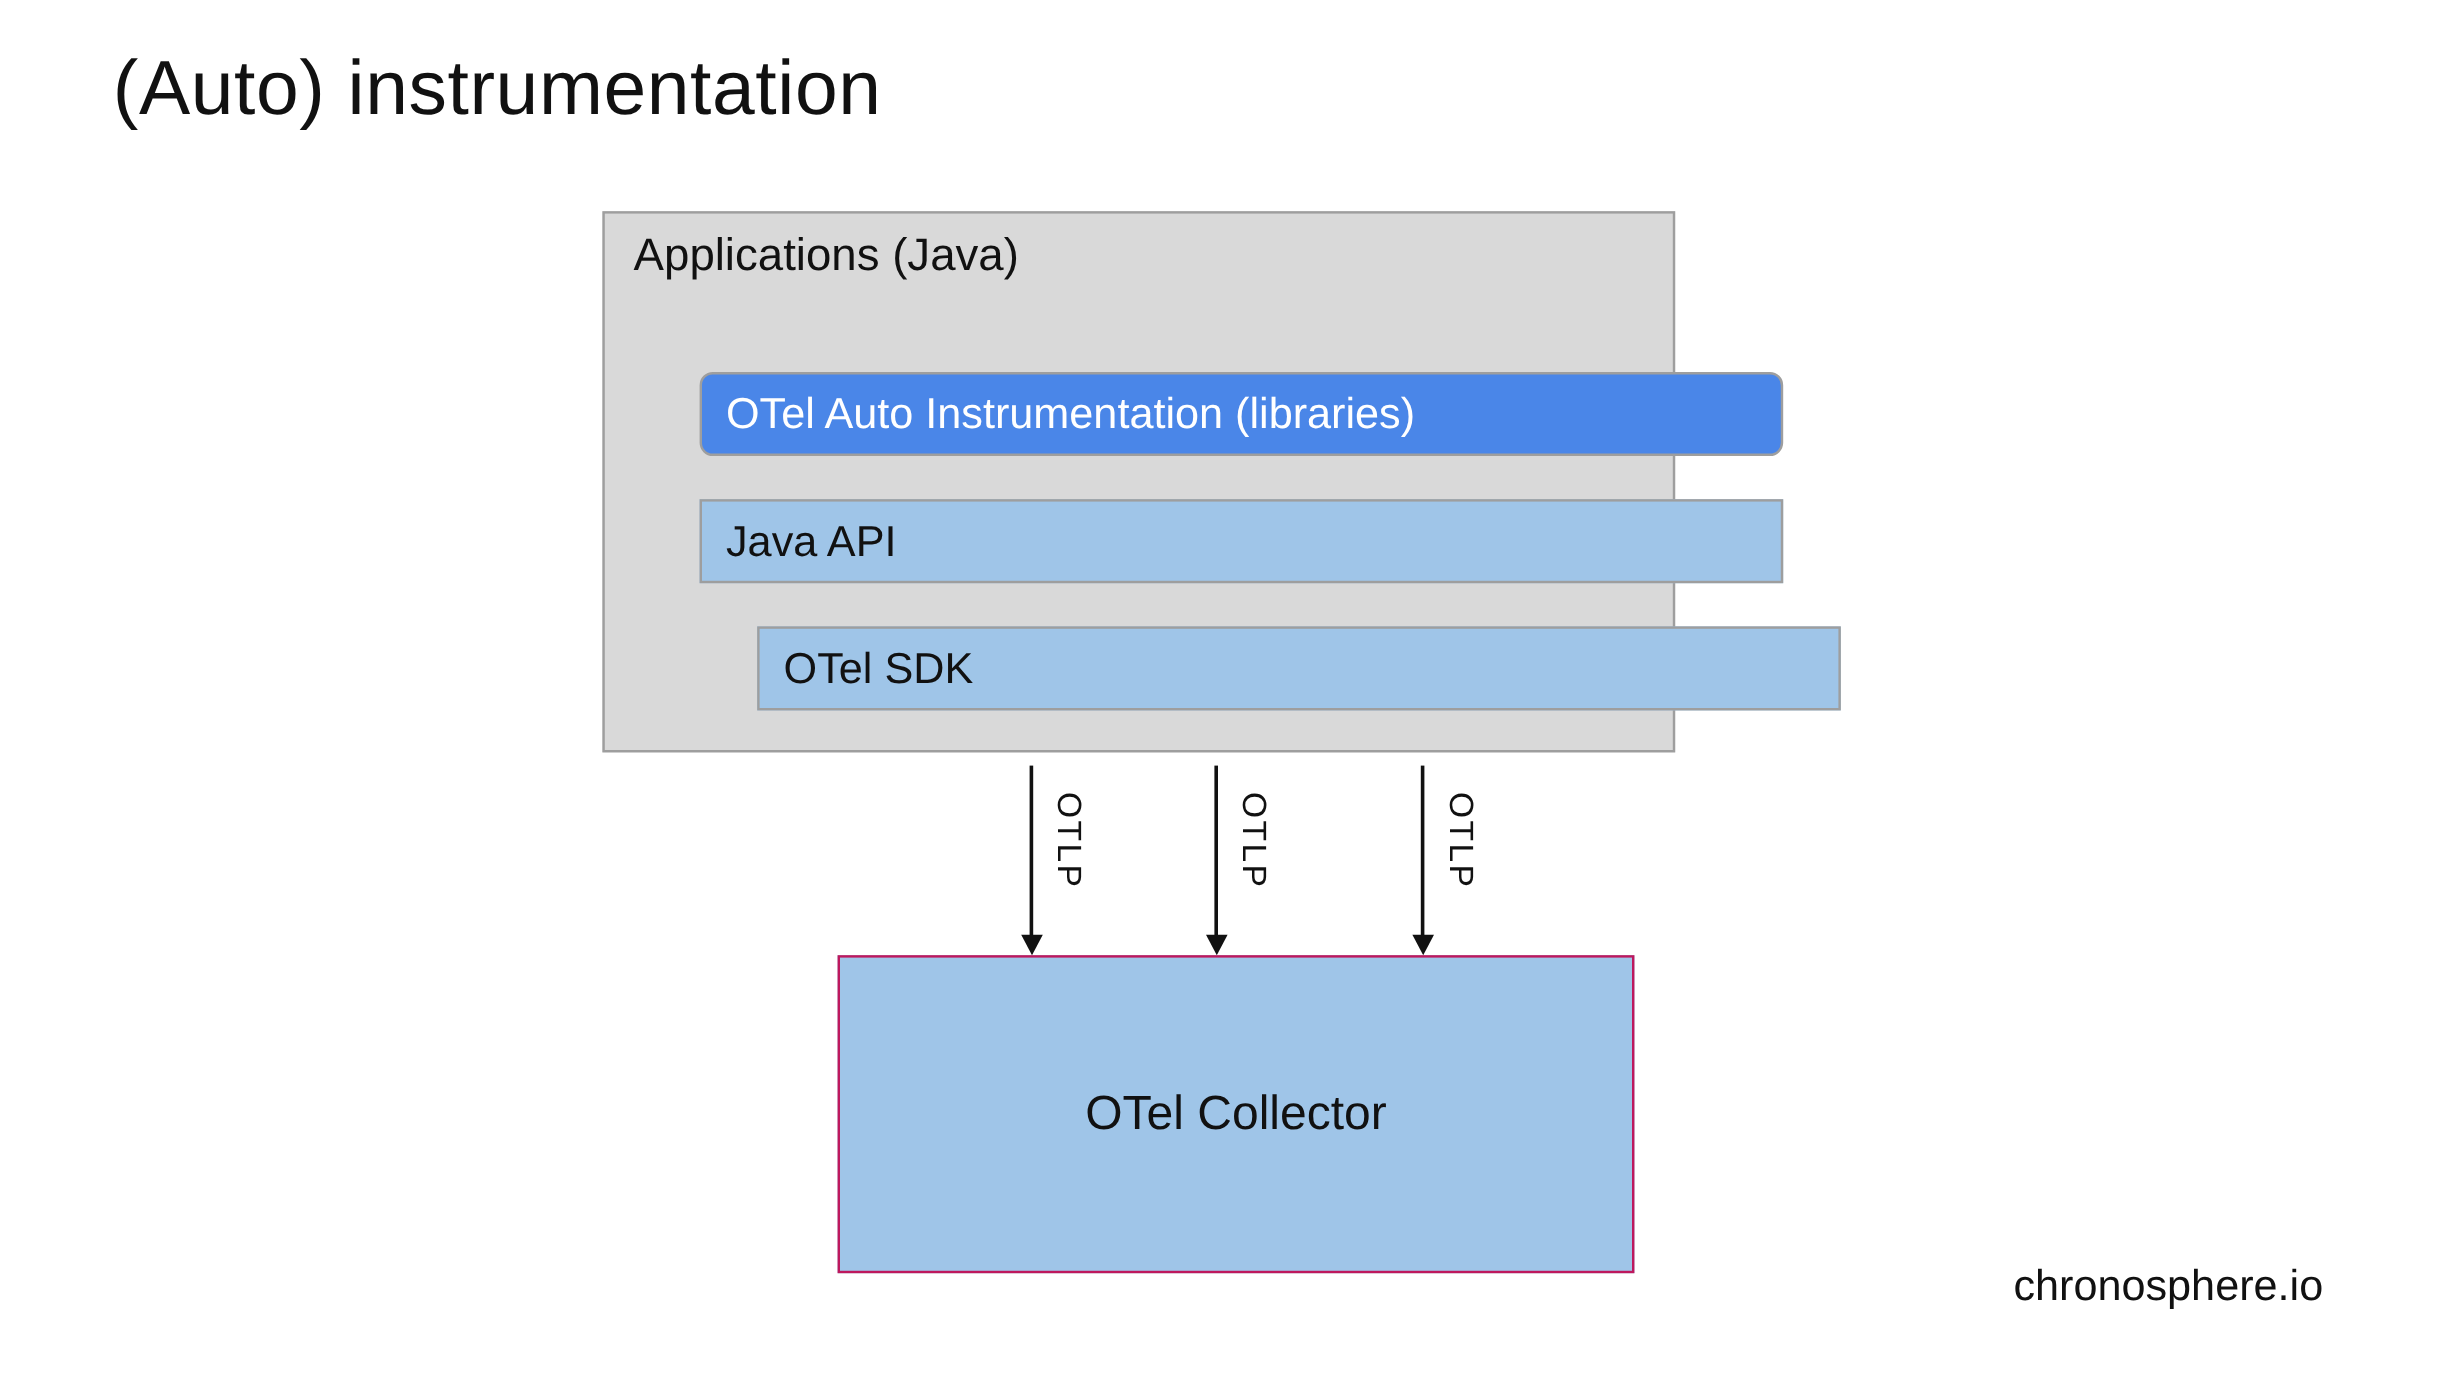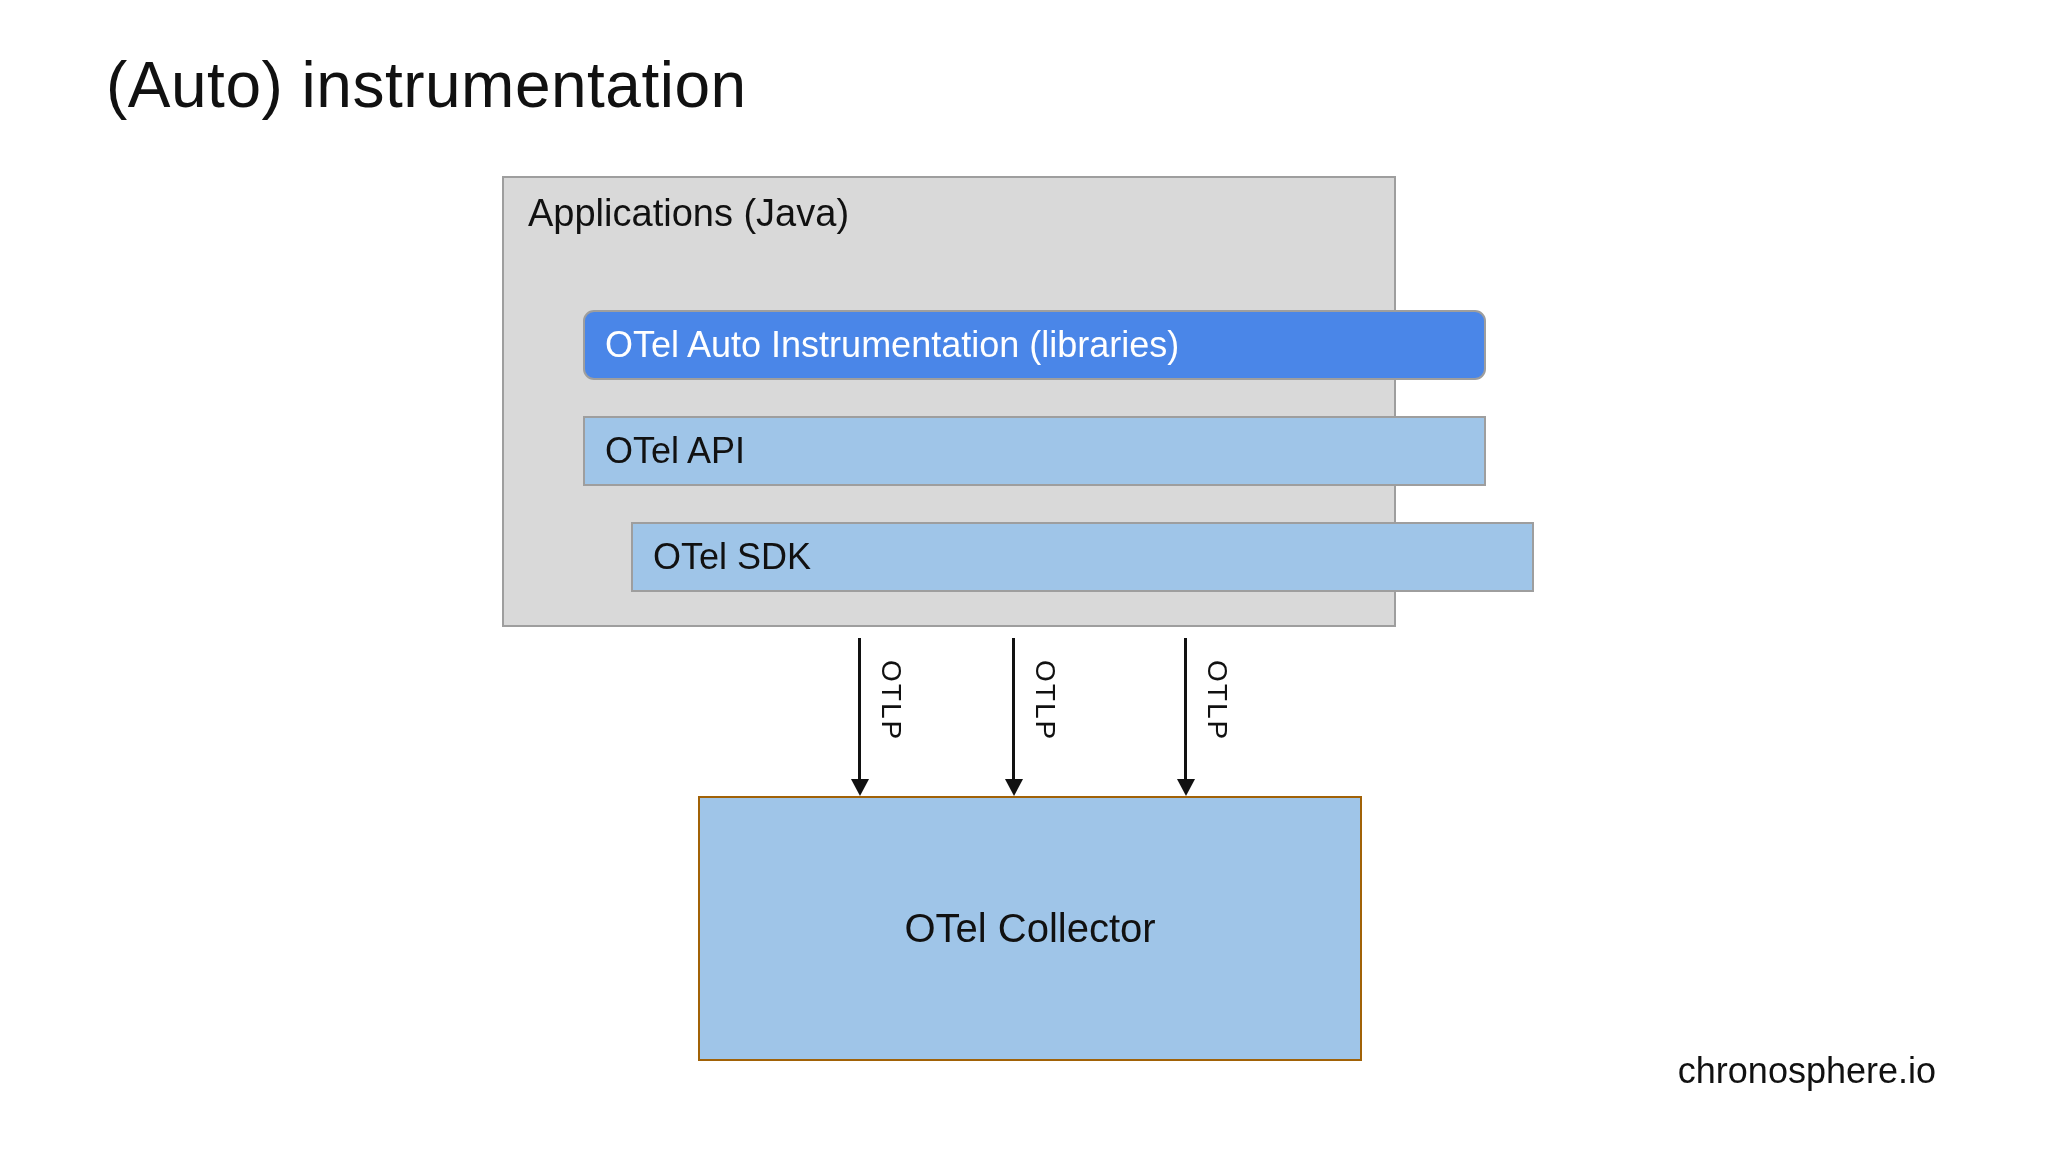--- a/index.html
+++ b/index.html
@@ -9,21 +9,21 @@
     height: 1152px;
     background: #ffffff;
     font-family: "Liberation Sans", sans-serif;
     color: #111111;
     overflow: hidden;
   }
   .title {
     position: absolute;
     left: 94px;
     top: 36px;
-    margin: 12px;
+    margin: 0;
     font-size: 64px;
     font-weight: 400;
     color: #111111;
     letter-spacing: 0.5px;
   }
   .apps-box {
     position: absolute;
     left: 502px;
     top: 176px;
     width: 894px;
@@ -93,21 +93,21 @@
     letter-spacing: 2px;
     color: #111111;
   }
   .collector {
     position: absolute;
     left: 698px;
     top: 796px;
     width: 664px;
     height: 265px;
     background: #9fc5e8;
-    border: 2px solid #a16207;
+    border: 2px solid #be185d;
     box-sizing: border-box;
     display: flex;
     align-items: center;
     justify-content: center;
     font-size: 40px;
     color: #111111;
   }
   .footer {
     position: absolute;
     top: 1050px;
@@ -124,21 +124,21 @@
   <h1 class="title">(Auto) instrumentation</h1>
 
   <div class="apps-box">
     <div class="apps-label">Applications (Java)</div>
 
     <div class="bar bar-primary">
       <span>OTel Auto Instrumentation (libraries)</span>
     </div>
 
     <div class="bar bar-api">
-      <span>OTel API</span>
+      <span>Java API</span>
     </div>
 
     <div class="bar bar-sdk">
       <span>OTel SDK</span>
     </div>
   </div>
 
   <div class="arrow-g a1">
     <div class="arrow-line"></div>
     <div class="arrow-head"></div>

